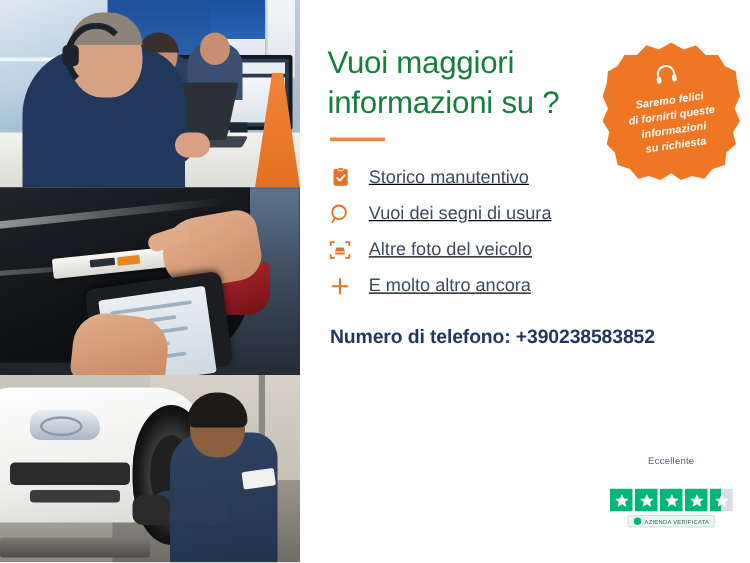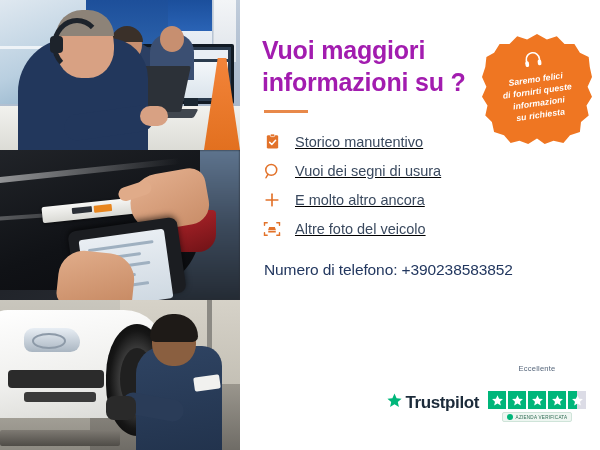--- a/index.html
+++ b/index.html
@@ -289,22 +289,22 @@
   .content {
     position: relative;
     flex: 1 1 auto;
     padding: 34px 22px 0 22px;
     box-sizing: border-box;
     background: #ffffff;
   }
   .headline {
     font-size: 25px;
     line-height: 1.28;
-    font-weight: bold;
-    color: #a21caf;
+    font-weight: normal;
+    color: #15803d;
     margin: 0;
     letter-spacing: -0.2px;
     max-width: 230px;
   }
   .rule {
     width: 44px;
     height: 3px;
     background: #e8894a;
     margin: 12px 0 0 2px;
   }
@@ -332,21 +332,21 @@
   }
   .flabel {
     font-size: 14.5px;
     color: #3b4a5f;
     white-space: nowrap;
   }
 
   .phone {
     margin: 18px 0 0 2px;
     font-size: 15.5px;
-    font-weight: normal;
+    font-weight: bold;
     color: #22375f;
     letter-spacing: -0.1px;
   }
   .subtext {
     margin: 8px 0 0 2px;
     font-size: 12.2px;
     line-height: 1.52;
     color: #55657a;
   }
 
@@ -550,43 +550,43 @@
             <circle cx="11" cy="10.5" r="7.3" fill="none" stroke="#e2722a" stroke-width="2"></circle>
             <path d="M6.6 16.4 L4 21" stroke="#e2722a" stroke-width="2" stroke-linecap="round"></path>
           </svg>
         </span>
         <span class="flabel">Vuoi dei segni di usura</span>
       </li>
 
       <li class="feature">
         <span class="ficon">
           <svg width="18" height="18" viewBox="0 0 24 24">
-            <g stroke="#e2722a" stroke-width="2.2" stroke-linecap="round">
-              <path d="M12 4.2v15.6"></path>
-              <path d="M4.2 12h15.6"></path>
-            </g>
-          </svg>
-        </span>
-        <span class="flabel">E molto altro ancora</span>
-      </li>
-
-      <li class="feature">
-        <span class="ficon">
-          <svg width="18" height="18" viewBox="0 0 24 24">
             <g stroke="#e2722a" stroke-width="1.9" fill="none" stroke-linecap="round">
               <path d="M2 7V3.6h3.6"></path>
               <path d="M22 7V3.6h-3.6"></path>
               <path d="M2 17v3.4h3.6"></path>
               <path d="M22 17v3.4h-3.6"></path>
             </g>
             <path d="M7 14.6h10v2.1H7z" fill="#e2722a"></path>
             <path d="M8.2 9.4h7.6l1.5 4.2H6.7z" fill="#e2722a"></path>
           </svg>
         </span>
         <span class="flabel">Altre foto del veicolo</span>
+      </li>
+
+      <li class="feature">
+        <span class="ficon">
+          <svg width="18" height="18" viewBox="0 0 24 24">
+            <g stroke="#e2722a" stroke-width="2.2" stroke-linecap="round">
+              <path d="M12 4.2v15.6"></path>
+              <path d="M4.2 12h15.6"></path>
+            </g>
+          </svg>
+        </span>
+        <span class="flabel">E molto altro ancora</span>
       </li>
 
     </ul>
 
     <div class="phone">Numero di telefono: +390238583852</div>
 
 
     <div class="badge-wrap">
       <div class="burst"></div>
       <div class="burst-inner">
@@ -600,28 +600,20 @@
         <div class="burst-text">
           <div>Saremo felici</div>
           <div>di fornirti queste</div>
           <div>informazioni</div>
           <div>su richiesta</div>
         </div>
       </div>
     </div>
 
     <div class="trust">
-      <div class="tp-logo">
-        <span>
-          <svg width="17" height="17" viewBox="0 0 24 24">
-            <path d="M12 2.2l2.95 6.6 7.05.62-5.35 4.7 1.6 6.98L12 17.35 5.75 21.1l1.6-6.98L2 9.42l7.05-.62z" fill="#00b67a"></path>
-          </svg>
-        </span>
-        <span class="tp-name">Trustpilot</span>
-      </div>
       <div class="tp-right">
         <div class="tp-rating">Eccellente</div>
         <div class="tp-stars">
           <span class="tp-star">
             <svg width="13" height="13" viewBox="0 0 24 24">
                 <path d="M12 2.2l2.95 6.6 7.05.62-5.35 4.7 1.6 6.98L12 17.35 5.75 21.1l1.6-6.98L2 9.42l7.05-.62z" fill="#ffffff"></path>
               </svg>
           </span>
           <span class="tp-star">
             <svg width="13" height="13" viewBox="0 0 24 24">

